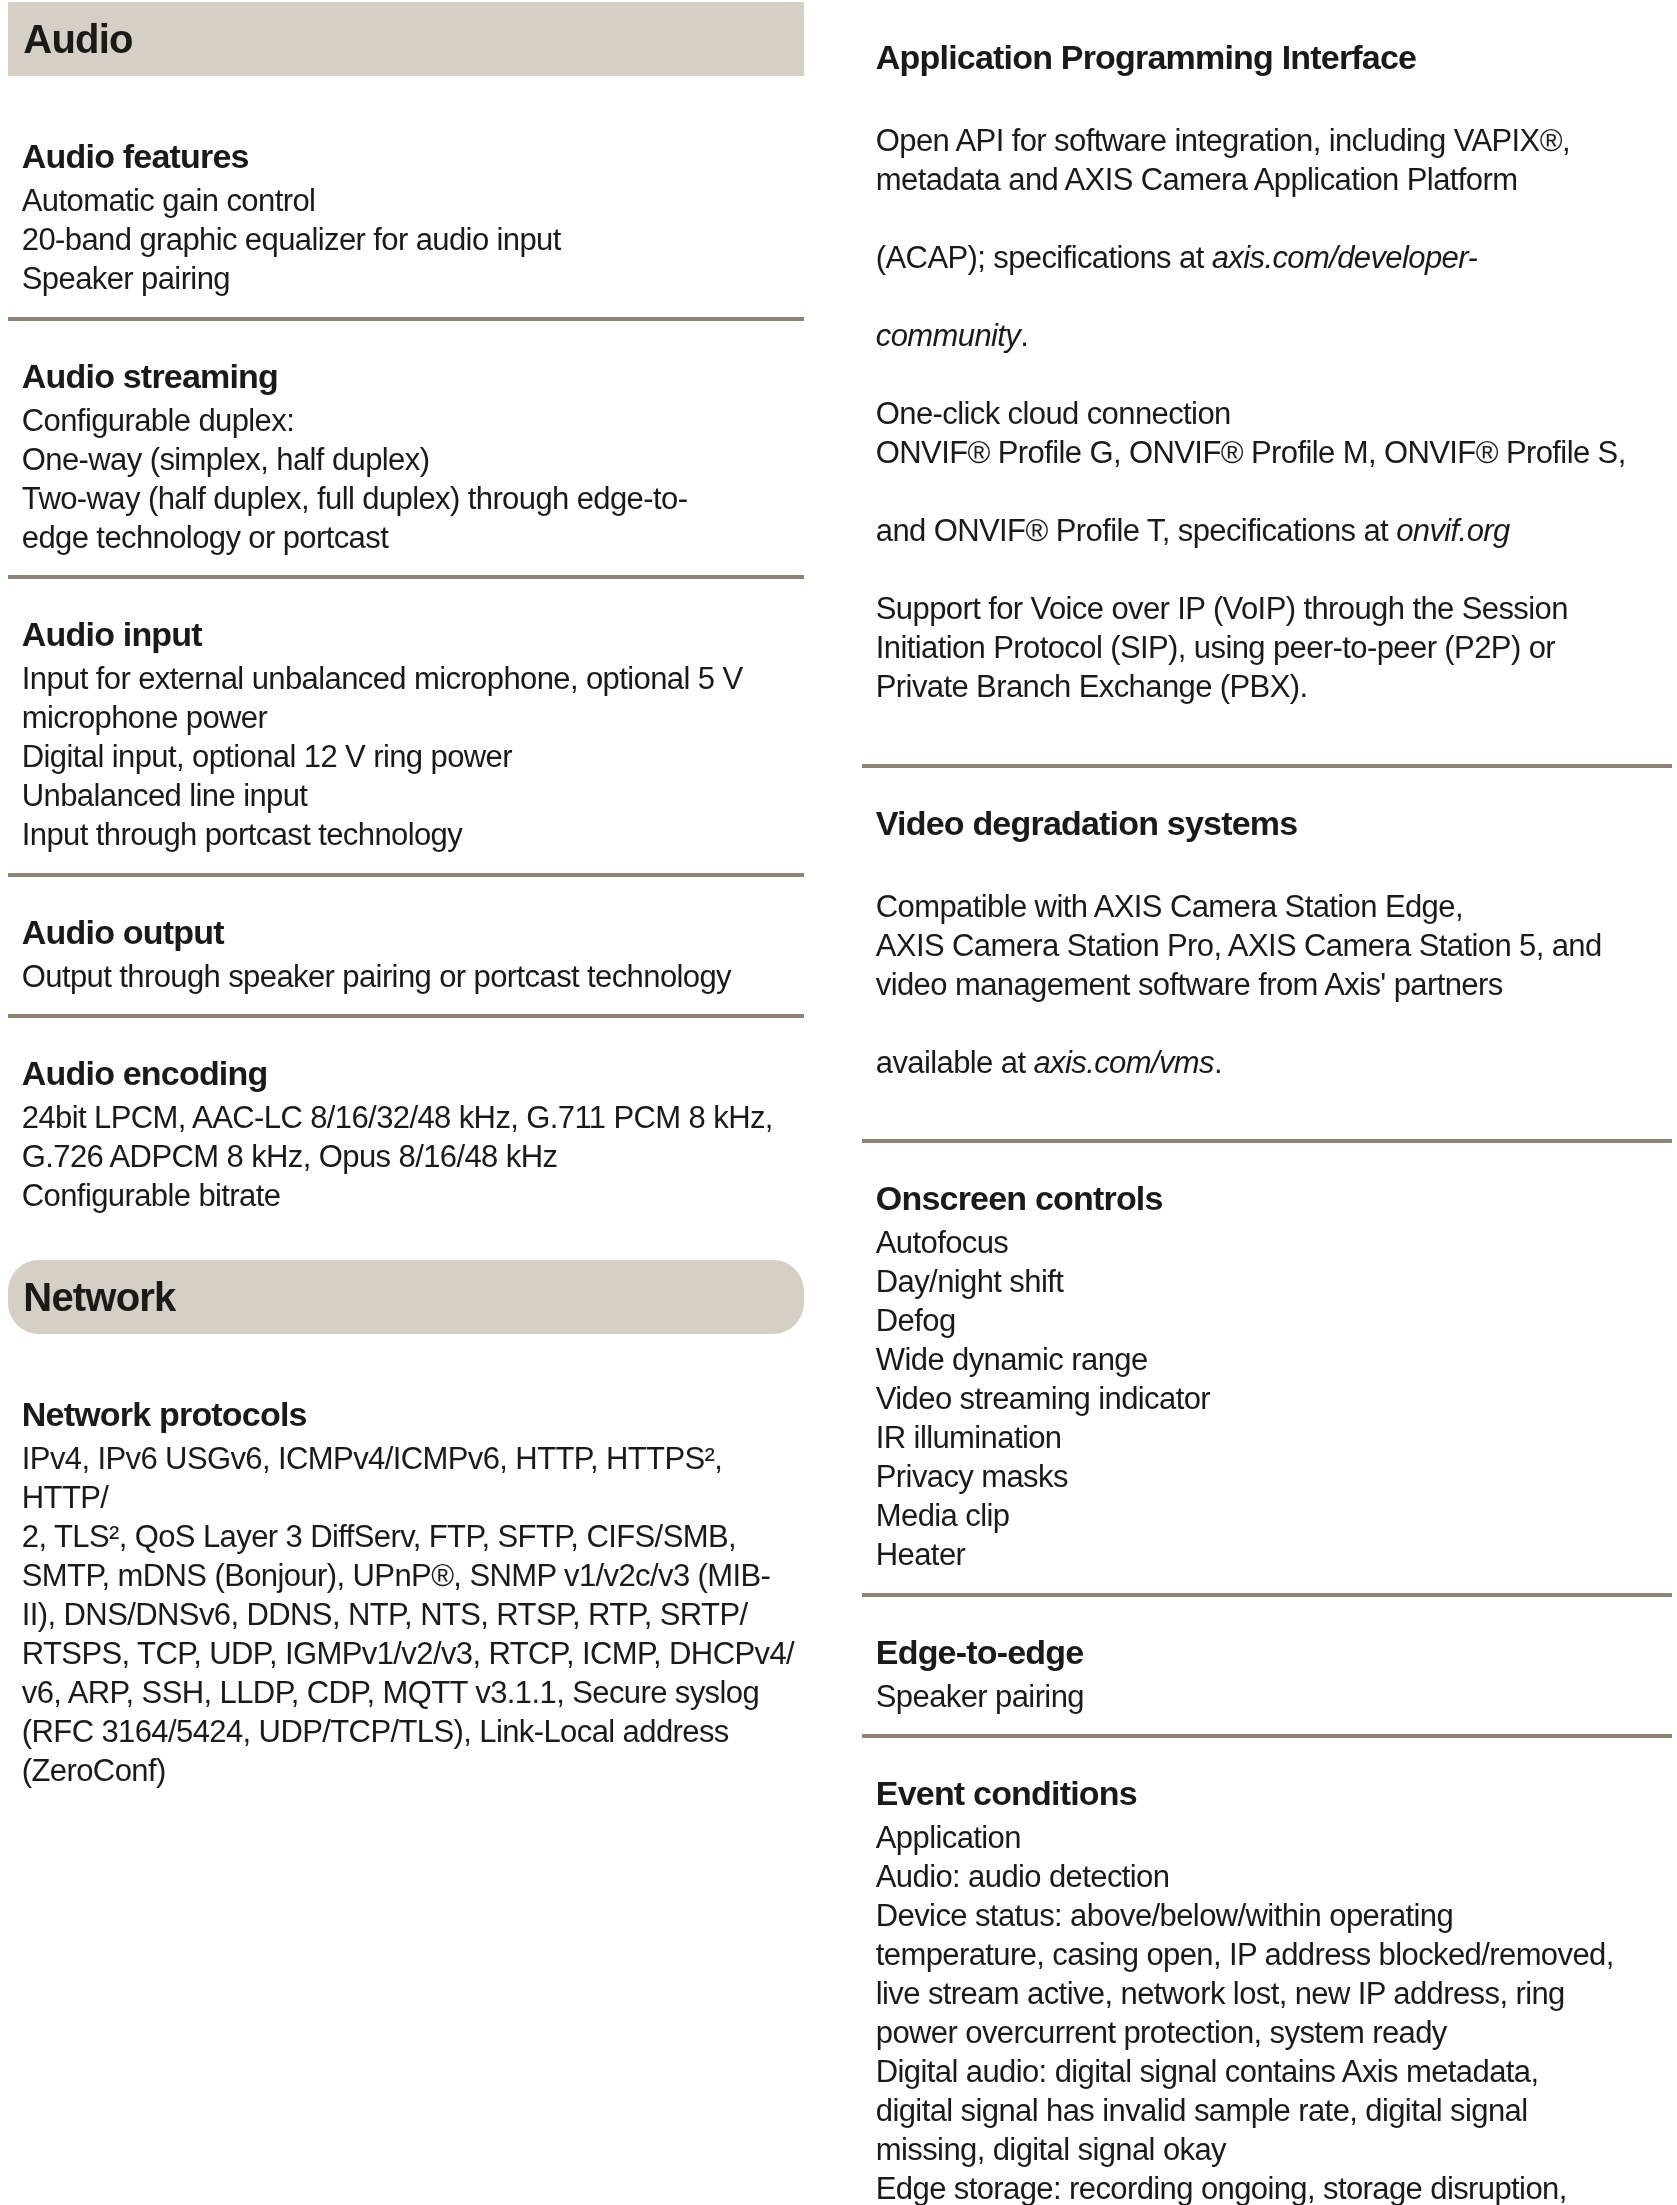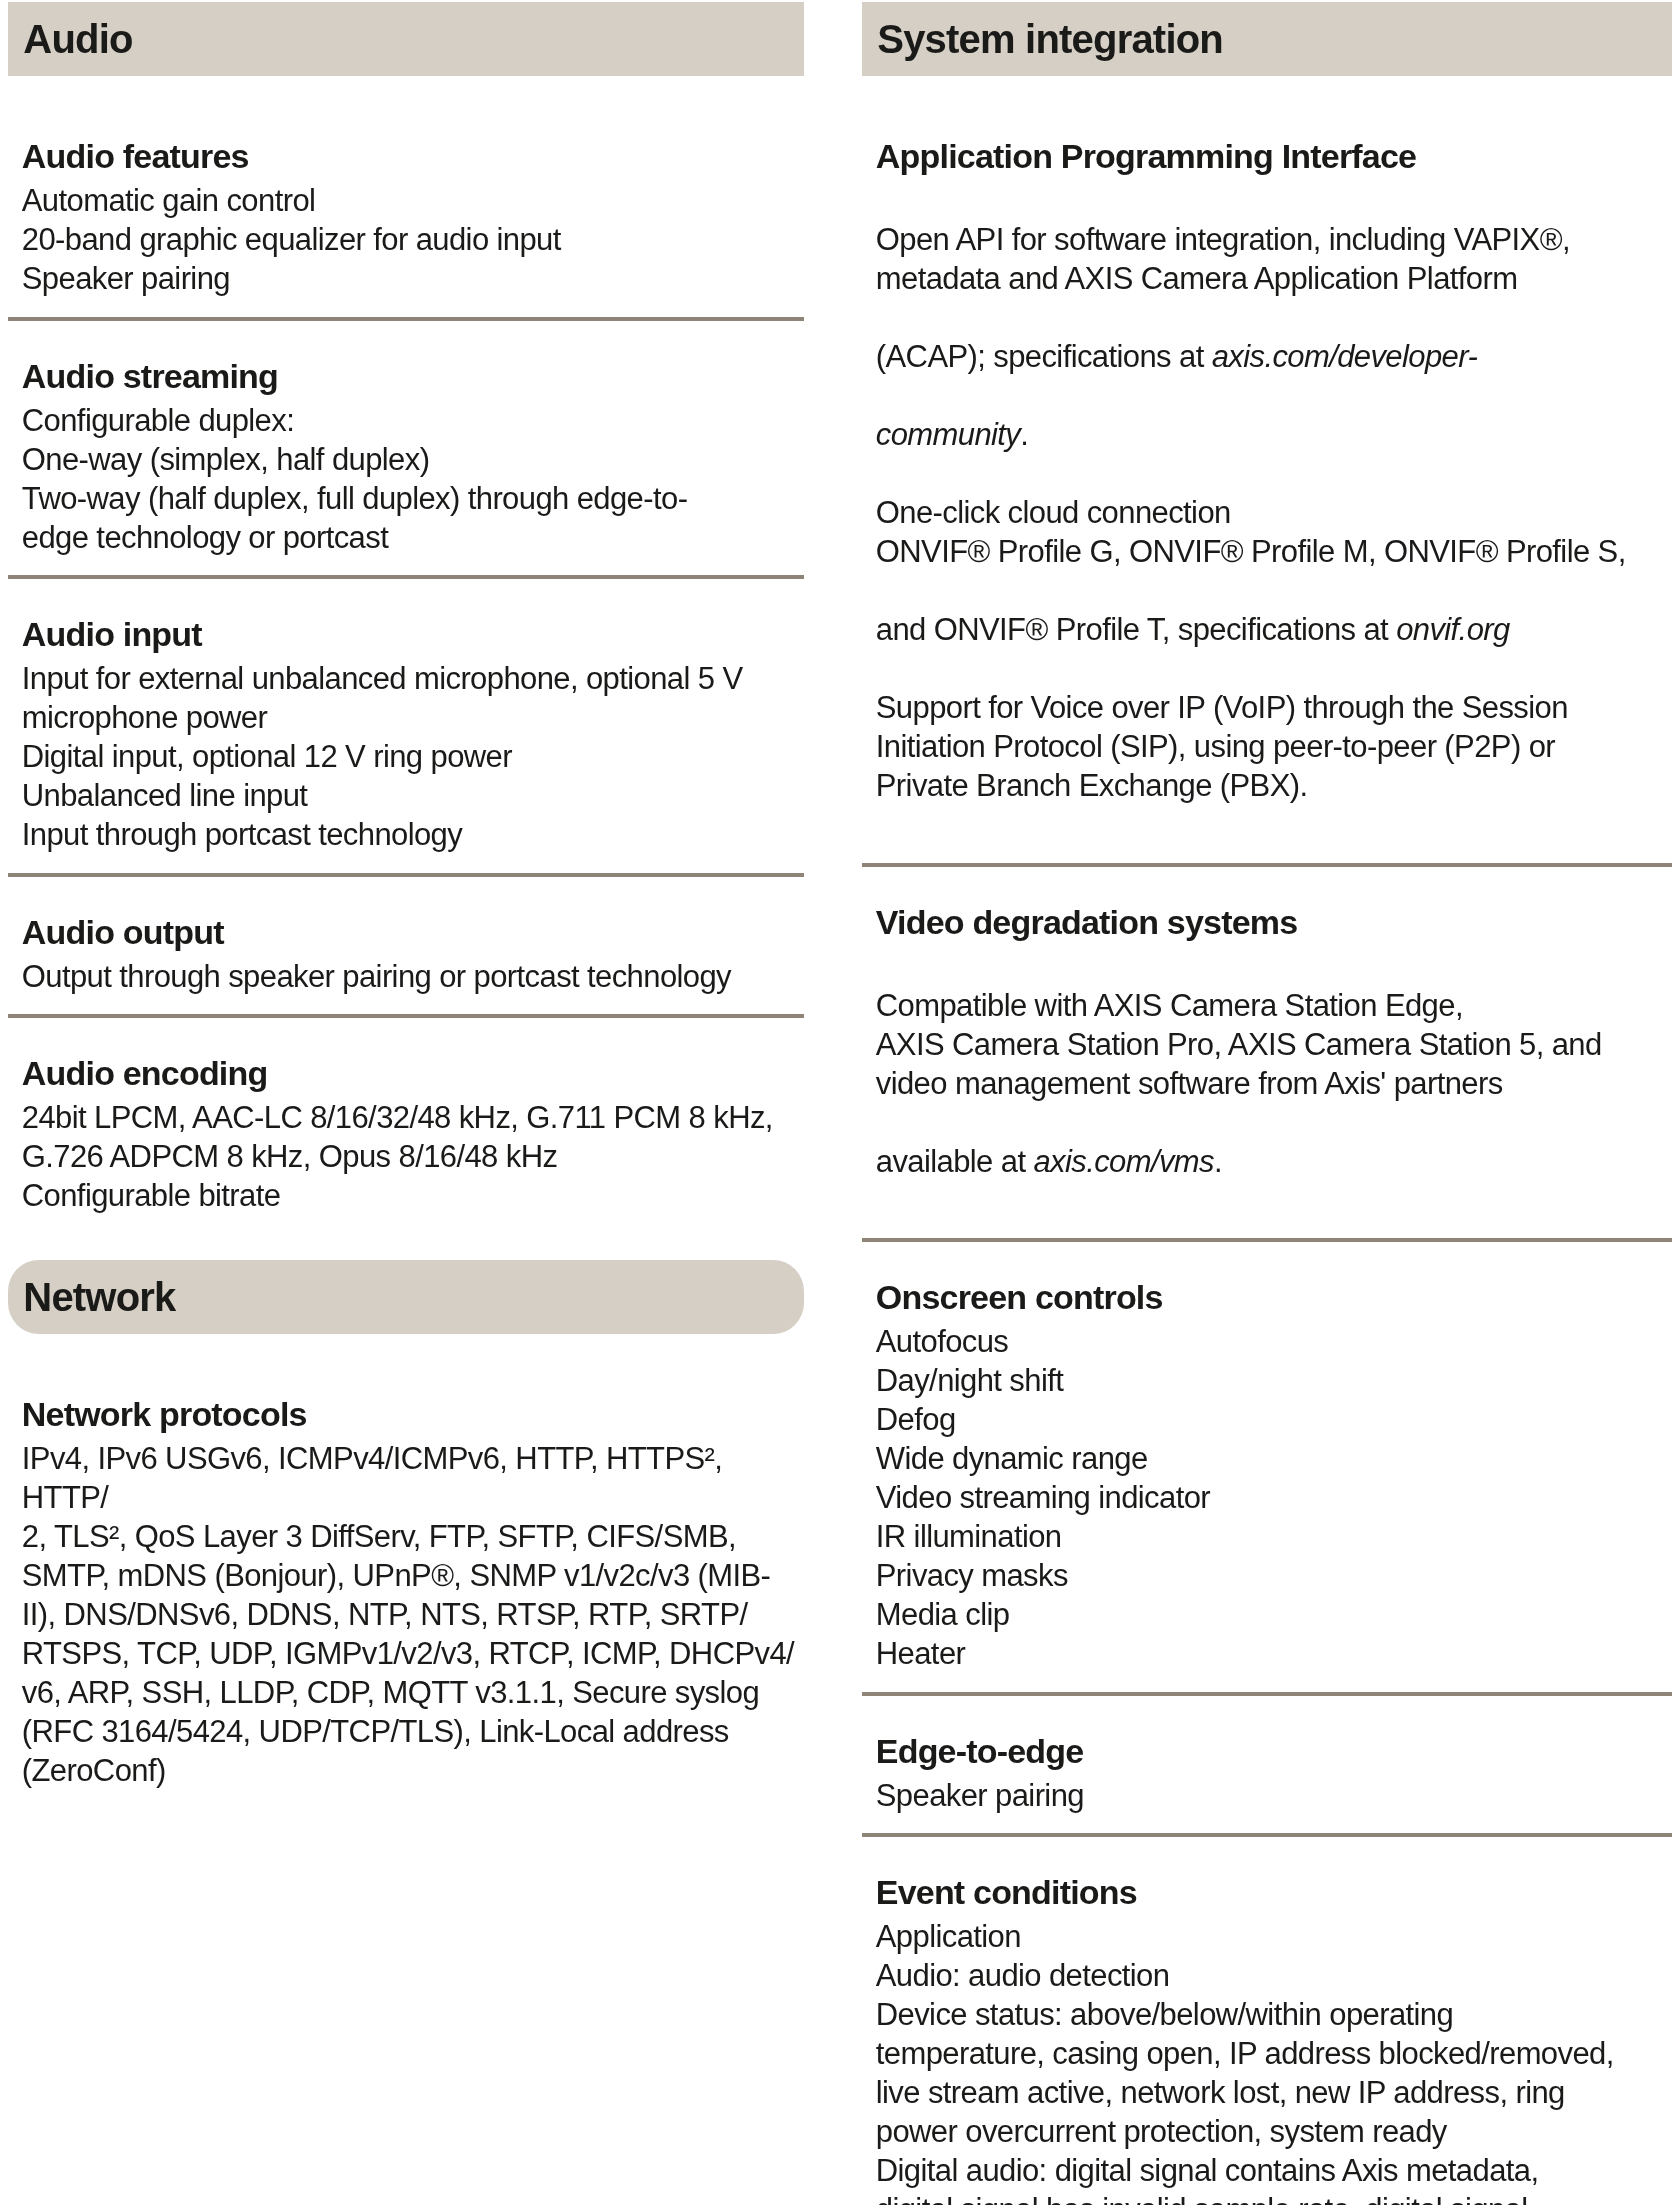--- a/index.html
+++ b/index.html
@@ -116,23 +116,20 @@
 II), DNS/DNSv6, DDNS, NTP, NTS, RTSP, RTP, SRTP/
 RTSPS, TCP, UDP, IGMPv1/v2/v3, RTCP, ICMP, DHCPv4/
 v6, ARP, SSH, LLDP, CDP, MQTT v3.1.1, Secure syslog
 (RFC 3164/5424, UDP/TCP/TLS), Link-Local address
 (ZeroConf)</div>
 
     </div>
 
     <div class="col right">
 
-      <div class="section-bar">
-        <span class="bar-title">System integration</span>
-      </div>
 
       <h3 class="sub">Application Programming Interface</h3>
       <div class="body">
         <div class="tline">Open API for software integration, including VAPIX®,
 metadata and AXIS Camera Application Platform</div>
         <div class="tline"><span>(ACAP); specifications at </span><em>axis.com/developer-</em></div>
         <div class="tline"><em>community</em><span>.</span></div>
         <div class="tline">One-click cloud connection
 ONVIF® Profile G, ONVIF® Profile M, ONVIF® Profile S,</div>
         <div class="tline"><span>and ONVIF® Profile T, specifications at </span><em>onvif.org</em></div>

